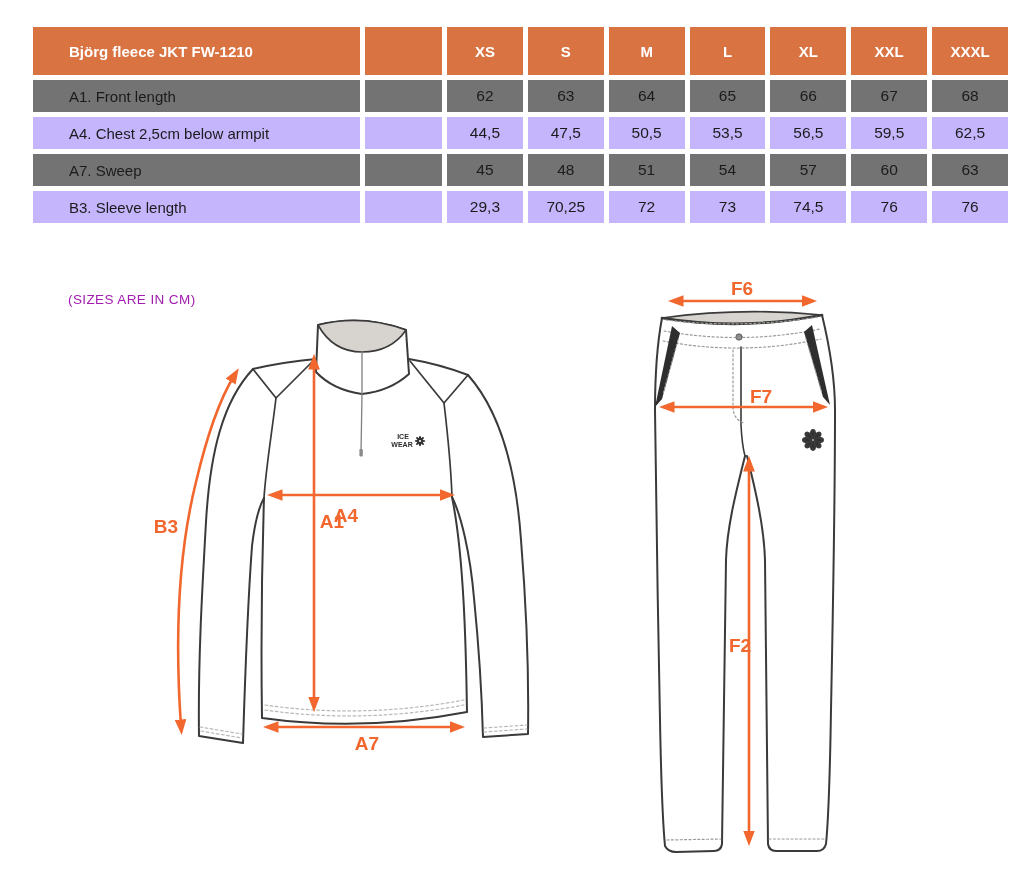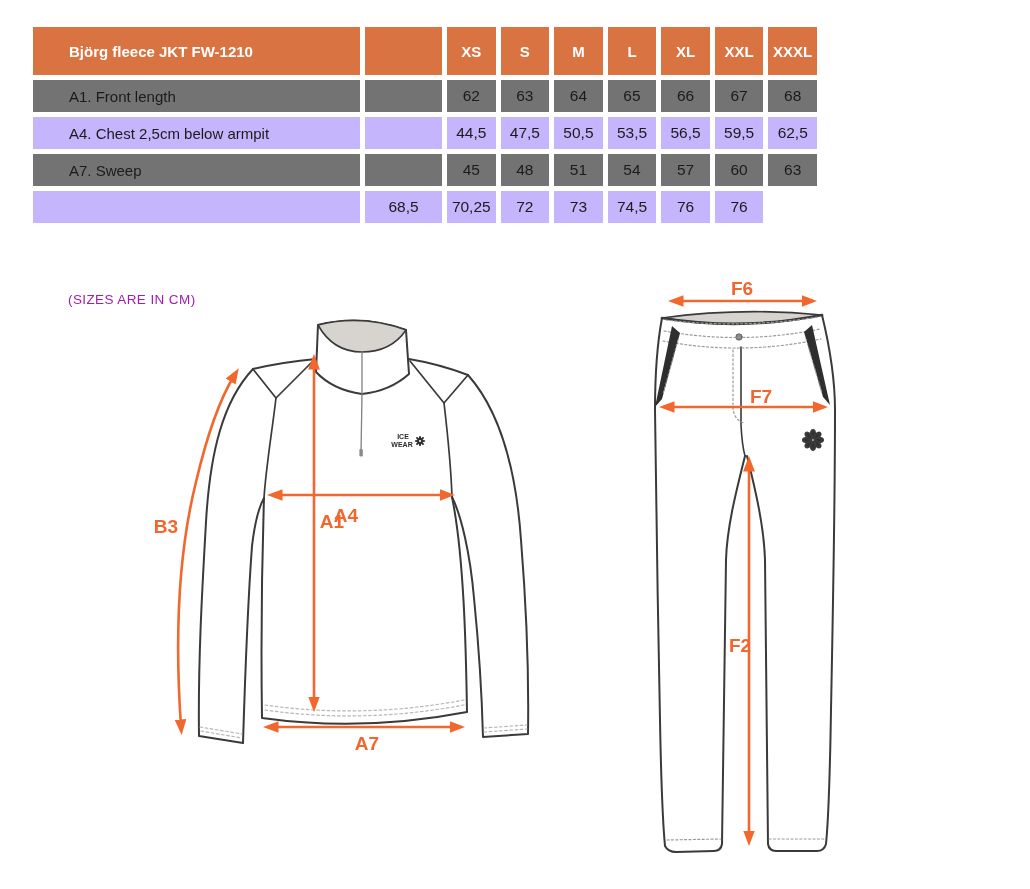--- a/index.html
+++ b/index.html
@@ -7,21 +7,21 @@
   body {
     width: 1030px; height: 889px;
     position: relative;
     font-family: "Liberation Sans", sans-serif;
     color: #1b1b1b;
     overflow: hidden;
   }
 
   
   .size-table {
-    position: absolute; left: 33px; top: 27px; width: 784px;
+    position: absolute; left: 33px; top: 27px; width: 975px;
     display: grid;
     grid-template-columns: 327px 77px repeat(7, 1fr);
     grid-template-rows: 48px repeat(4, 32px);
     gap: 5px;
   }
   .cell { display: flex; align-items: center; justify-content: center; font-size: 15px; }
   .th { background: #DA7342; color: #ffffff; font-weight: bold; }
   .th.title { justify-content: flex-start; padding-left: 36px; }
   .label { justify-content: flex-start; padding-left: 36px; }
   .row-a { background: #737373; }
@@ -82,22 +82,23 @@
   <div class="cell label row-a">A7. Sweep</div>
   <div class="cell row-a"></div>
   <div class="cell val row-a">45</div>
   <div class="cell val row-a">48</div>
   <div class="cell val row-a">51</div>
   <div class="cell val row-a">54</div>
   <div class="cell val row-a">57</div>
   <div class="cell val row-a">60</div>
   <div class="cell val row-a">63</div>
 
+  <div class="cell label row-b">B3. Sleeve length</div>
   <div class="cell row-b"></div>
-  <div class="cell val row-b">68,5</div>
+  <div class="cell val row-b">29,3</div>
   <div class="cell val row-b">70,25</div>
   <div class="cell val row-b">72</div>
   <div class="cell val row-b">73</div>
   <div class="cell val row-b">74,5</div>
   <div class="cell val row-b">76</div>
   <div class="cell val row-b">76</div>
 </div>
 
 <div class="note">(SIZES ARE IN CM)</div>
 

